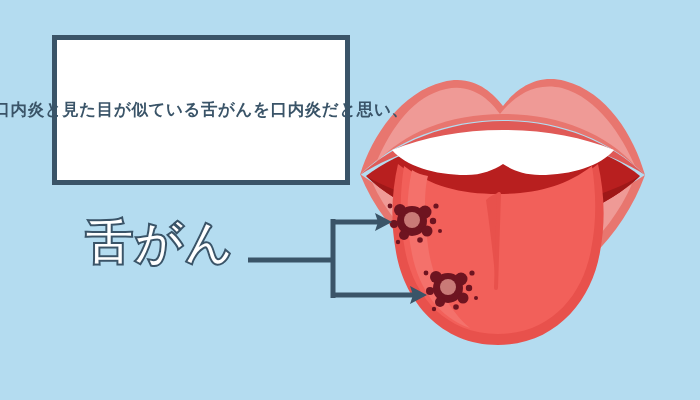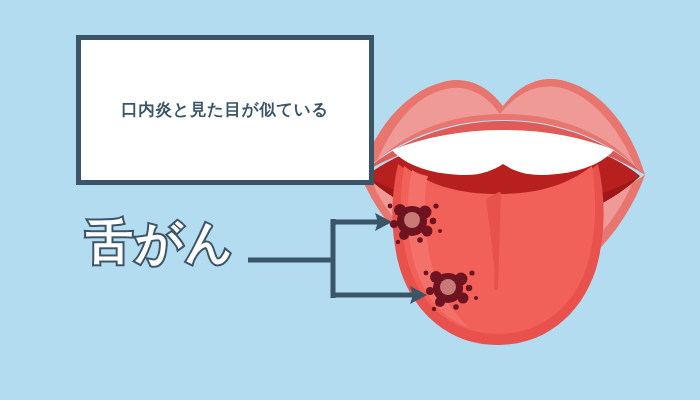--- a/index.html
+++ b/index.html
@@ -36,39 +36,38 @@
     width: 298px;
     height: 150px;
     box-sizing: border-box;
     background: #ffffff;
     border: 5px solid #3a5468;
     display: flex;
     flex-direction: row;
     align-items: center;
     justify-content: center;
     padding: 4px 6px;
-    margin-left: 24px;
   }
   #callout .line {
     color: #3a5468;
     font-size: 16.5px;
     line-height: 1.52;
     font-weight: 700;
     letter-spacing: 0.6px;
     white-space: nowrap;
     text-align: center;
   }
 
   
   #label-tongue-cancer {
     position: absolute;
     left: 86px;
     top: 218px;
     font-size: 47px;
-    font-weight: 700;
+    font-weight: 400;
     letter-spacing: 2px;
     color: #ffffff;
     -webkit-text-stroke: 4px #3a5468;
     paint-order: stroke fill;
     line-height: 1;
     white-space: nowrap;
   }
 </style>
 </head>
 <body>
@@ -189,17 +188,18 @@
       <line x1="333" y1="219" x2="333" y2="298"></line>
       <line x1="333" y1="222" x2="381" y2="222"></line>
       <line x1="333" y1="295" x2="416" y2="295"></line>
     </g>
     <polygon points="392,222 375,213 378,222 375,231" fill="#3a5468"></polygon>
     <polygon points="427,295 410,286 413,295 410,304" fill="#3a5468"></polygon>
   </svg>
 
   <div id="callout">
     <div class="line">口内炎と見た目が似ている</div>
+    <div class="line">舌がんを口内炎だと思い、</div>
   </div>
 
   <div id="label-tongue-cancer">舌がん</div>
 
 </div>
 
 </body></html>

